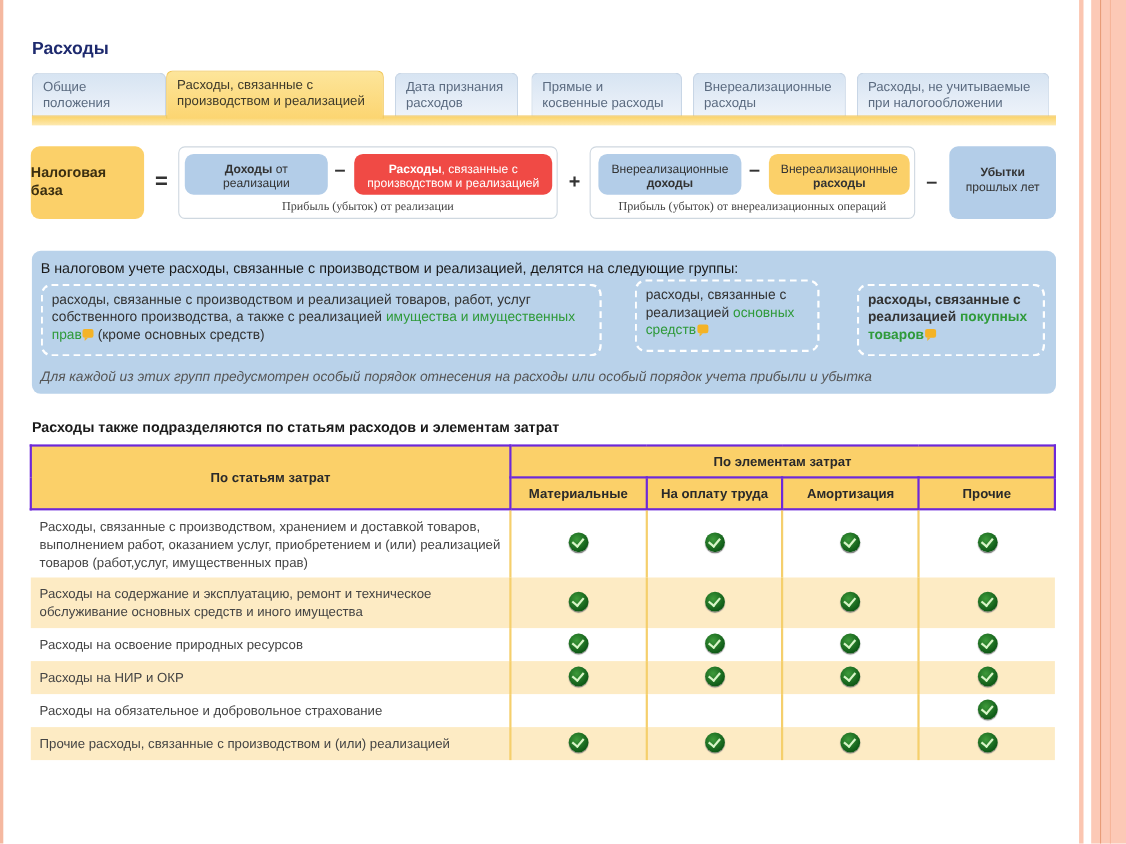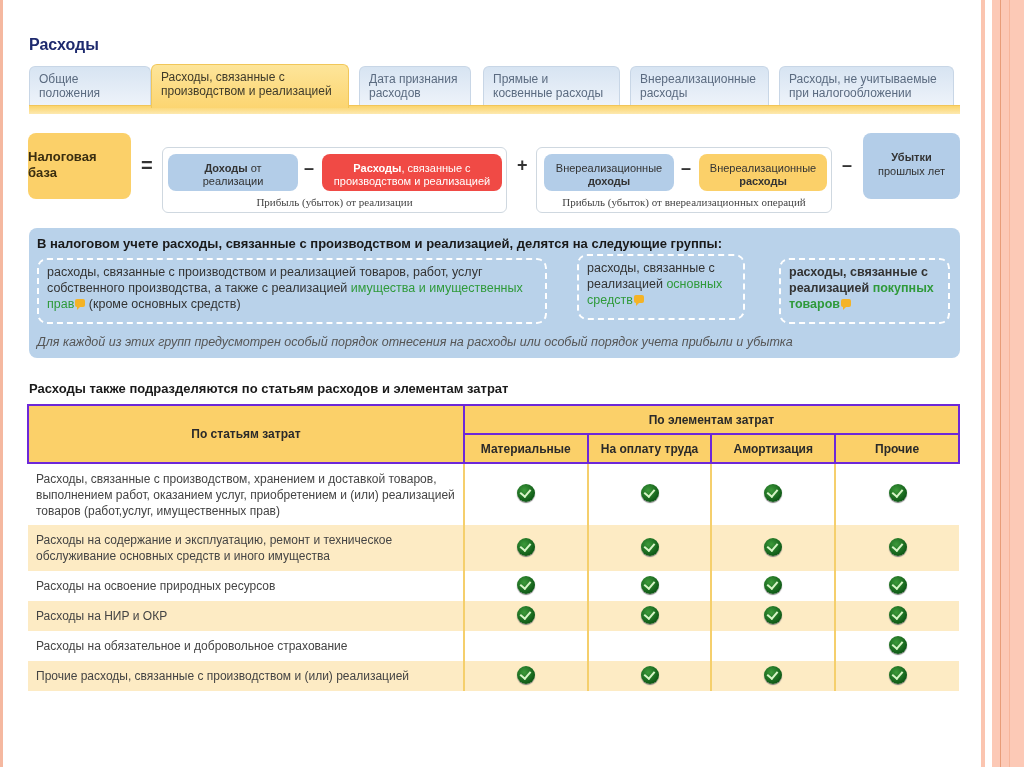--- a/index.html
+++ b/index.html
@@ -21,33 +21,33 @@
   .tabs { position: absolute; left: 9px; top: 64px; width: 931px; height: 42px; }
   .tab { position: absolute; top: 2px; height: 40px; border: 1px solid #c8d6e6; border-bottom: none; border-radius: 6px 6px 0 0;
          background: linear-gradient(#d7e4f2, #eef3fa); font-size: 12px; color: #5b6b80; padding: 5px 9px; line-height: 14px; }
   .tab.active { top: 0; height: 44px; background: linear-gradient(#fde59a, #fcd571); border-color: #f1c75a; color: #3e3a2a; z-index: 2; }
   .tab-bar { position: absolute; left: 9px; top: 105px; width: 931px; height: 9px; background: linear-gradient(#fbd46b, #fde9b0); border-top: 1px solid #f2c559; }
 
   
   .tax-base { position: absolute; left: 8px; top: 133px; width: 103px; height: 66px; background: #fbd069; border-radius: 8px;
               font-size: 13px; font-weight: bold; color: #3a2e10; padding-top: 16px; line-height: 16px; }
   .op { position: absolute; font-size: 20px; font-weight: bold; color: #333; }
-  .group-box { position: absolute; border: 1px solid #cfd8e0; border-radius: 6px; background: #fff; margin-top: 14px; }
+  .group-box { position: absolute; border: 1px solid #cfd8e0; border-radius: 6px; background: #fff; }
   .group-caption { position: absolute; bottom: 4px; width: 100%; text-align: center; font-size: 11px; color: #444; font-family: Liberation Serif, serif; }
   .pill { position: absolute; border-radius: 8px; text-align: center; font-size: 11px; line-height: 13px; padding-top: 8px; }
   .pill.blue { background: #b3cde8; color: #333; }
   .pill.red { background: #f04a45; color: #fff; }
   .pill.yellow { background: #fbd069; color: #333; }
   .pill b { font-weight: bold; }
   .losses { position: absolute; left: 843px; top: 133px; width: 97px; height: 66px; background: #b3cde8; border-radius: 8px;
             text-align: center; font-size: 11px; color: #333; padding-top: 17px; line-height: 14px; }
 
   
   .groups-panel { position: absolute; left: 9px; top: 228px; width: 931px; height: 130px; background: #b9d2ea; border-radius: 8px; }
-  .groups-title { position: absolute; left: 8px; top: 8px; font-size: 13px; font-weight: bold; color: #1a1a1a; }
+  .groups-title { position: absolute; left: 8px; top: 8px; font-size: 13px; font-weight: normal; color: #1a1a1a; }
   .dashed { position: absolute; border: 2px dashed #fff; border-radius: 10px; font-size: 12.5px; line-height: 16px; color: #333; padding: 4px 8px; }
   .green { color: #2f9a3a; }
   .note { display: inline-block; width: 10px; height: 8px; background: #f4b326; border-radius: 2px; position: relative; margin-left: 1px; vertical-align: 1px; }
   .note:after { content: ""; position: absolute; left: 2px; bottom: -3px; border-left: 3px solid #f4b326; border-bottom: 3px solid transparent; }
   .groups-footer { position: absolute; left: 8px; top: 107px; font-size: 12.5px; font-style: italic; color: #555; }
 
   
   .table-title { position: absolute; left: 9px; top: 381px; font-size: 13px; font-weight: bold; color: #1a1a1a; }
   table.costs { position: absolute; left: 7px; top: 404px; width: 933px; border-collapse: collapse; font-size: 12px; }
   table.costs th { background: #fbd069; color: #2a2a2a; font-weight: bold; border: 2px solid #6d28d9; height: 29px; text-align: center; font-size: 12px; }

